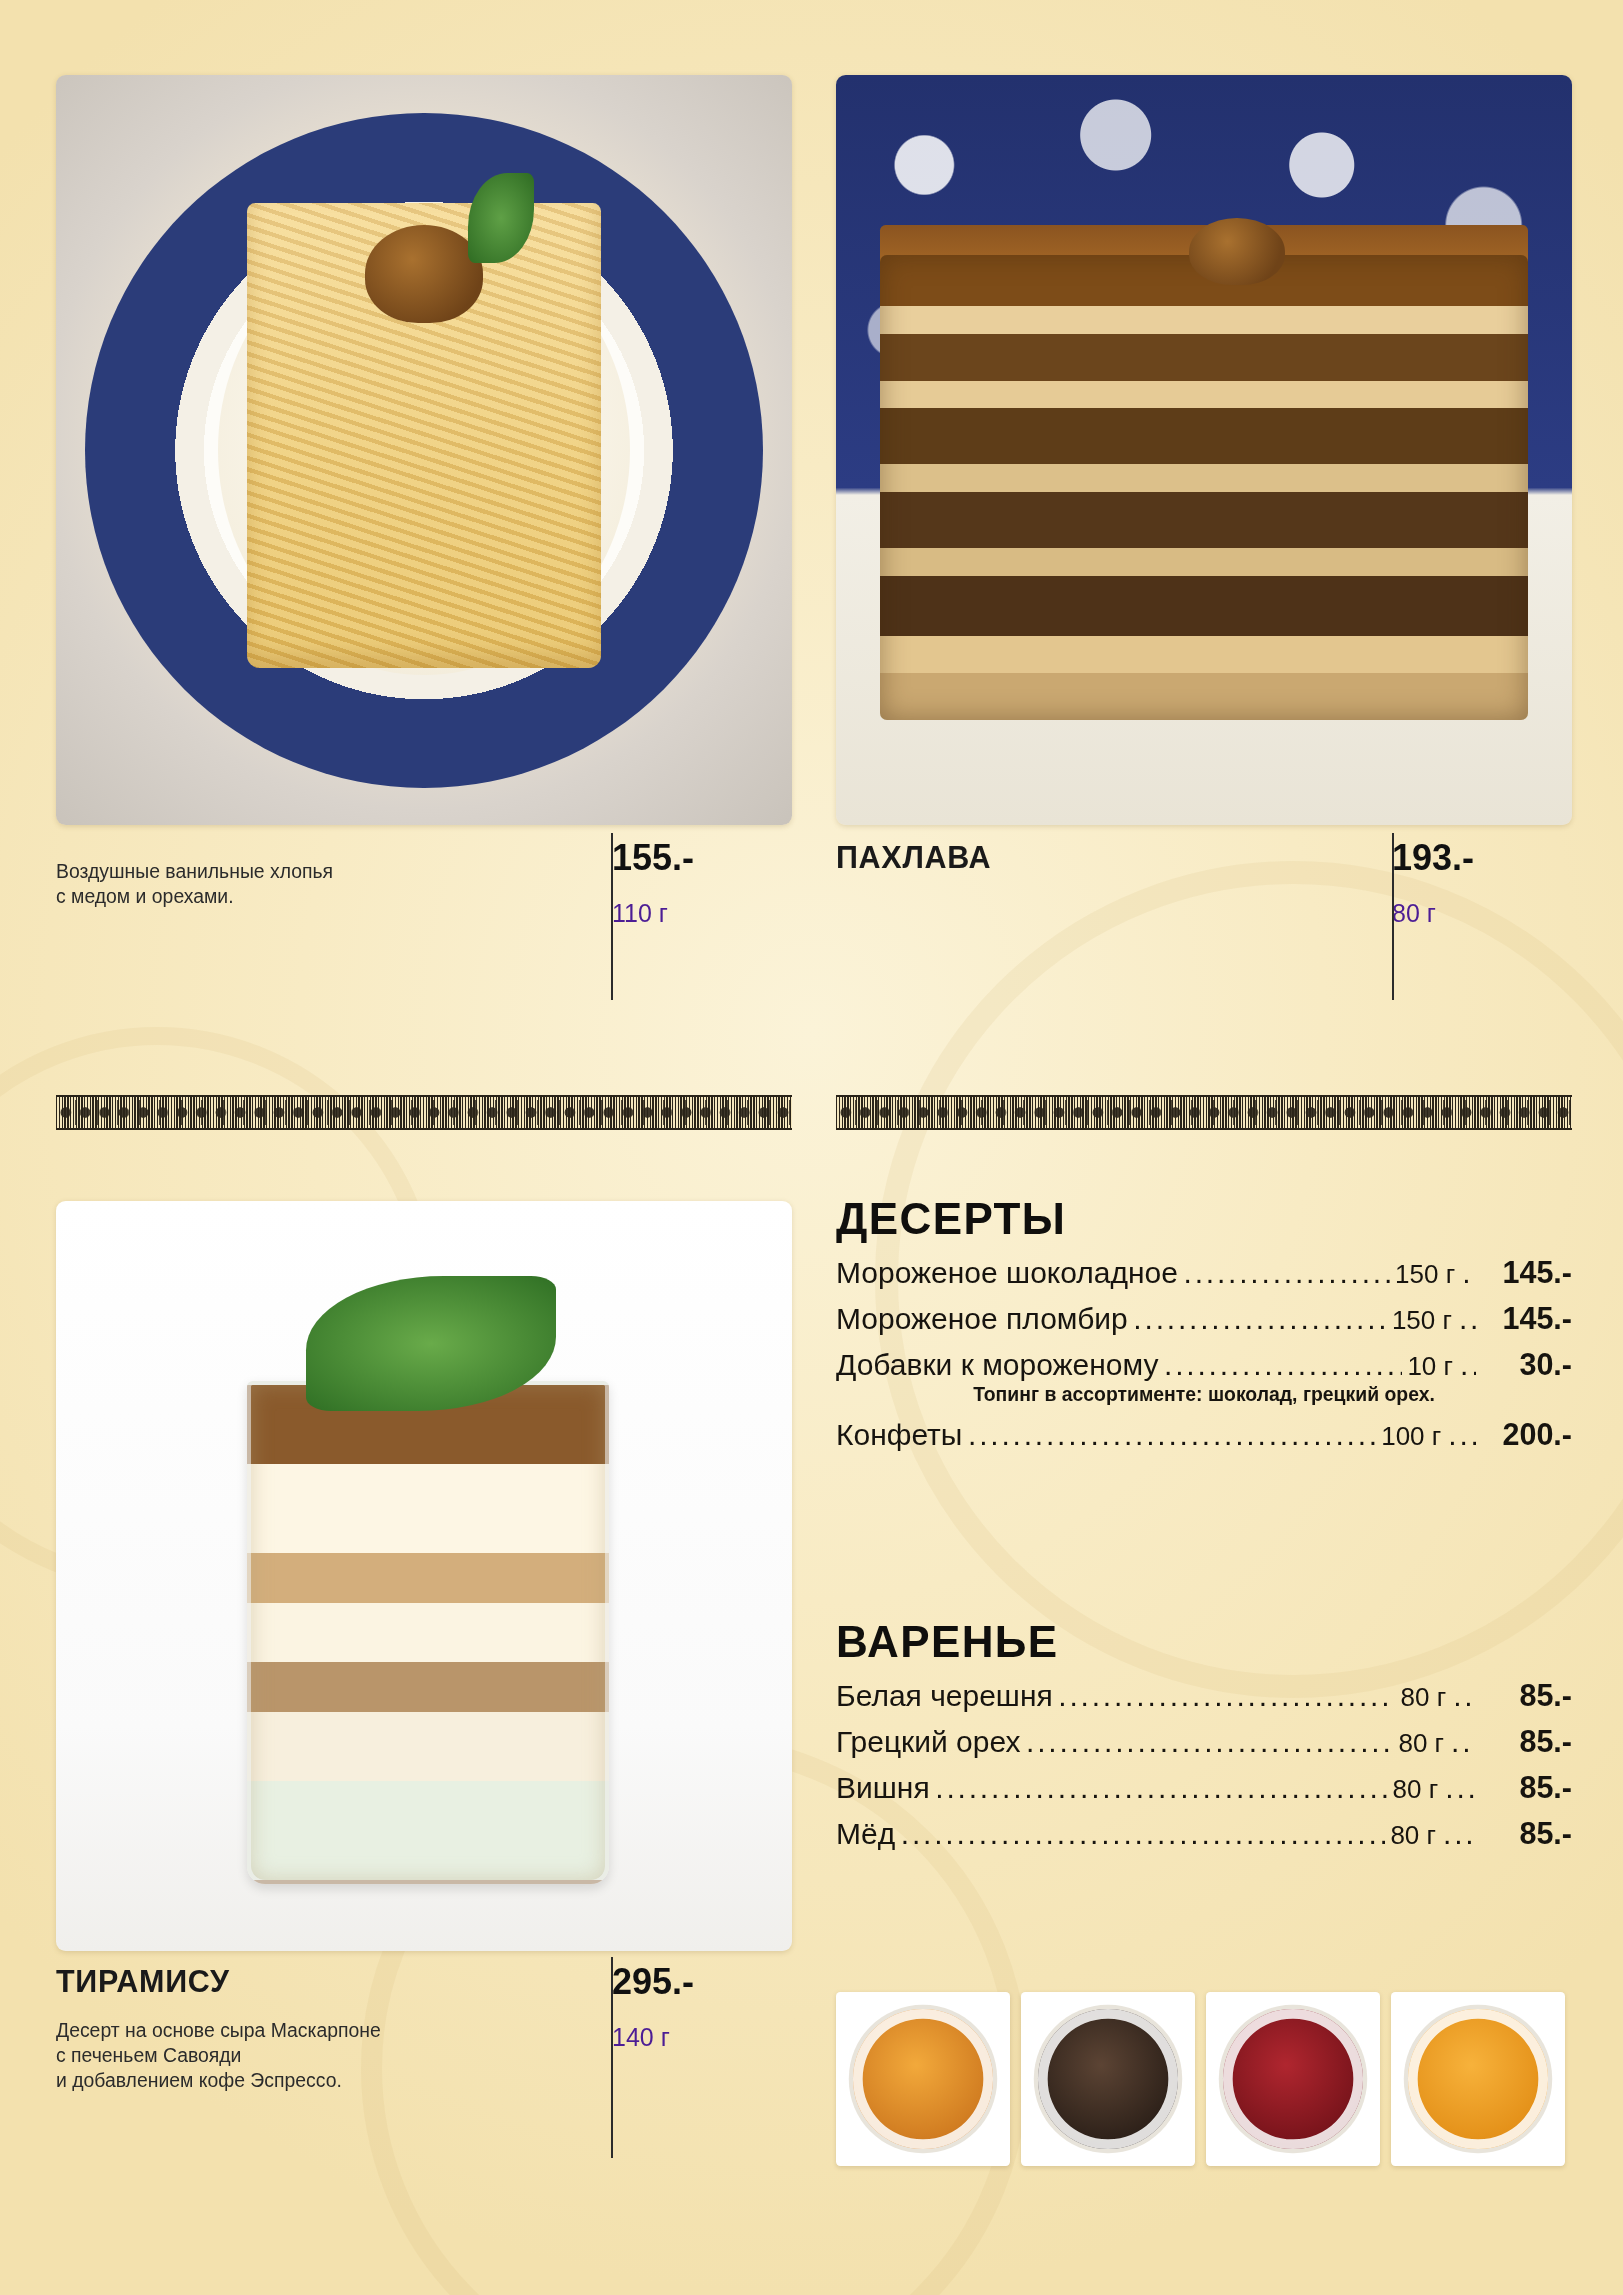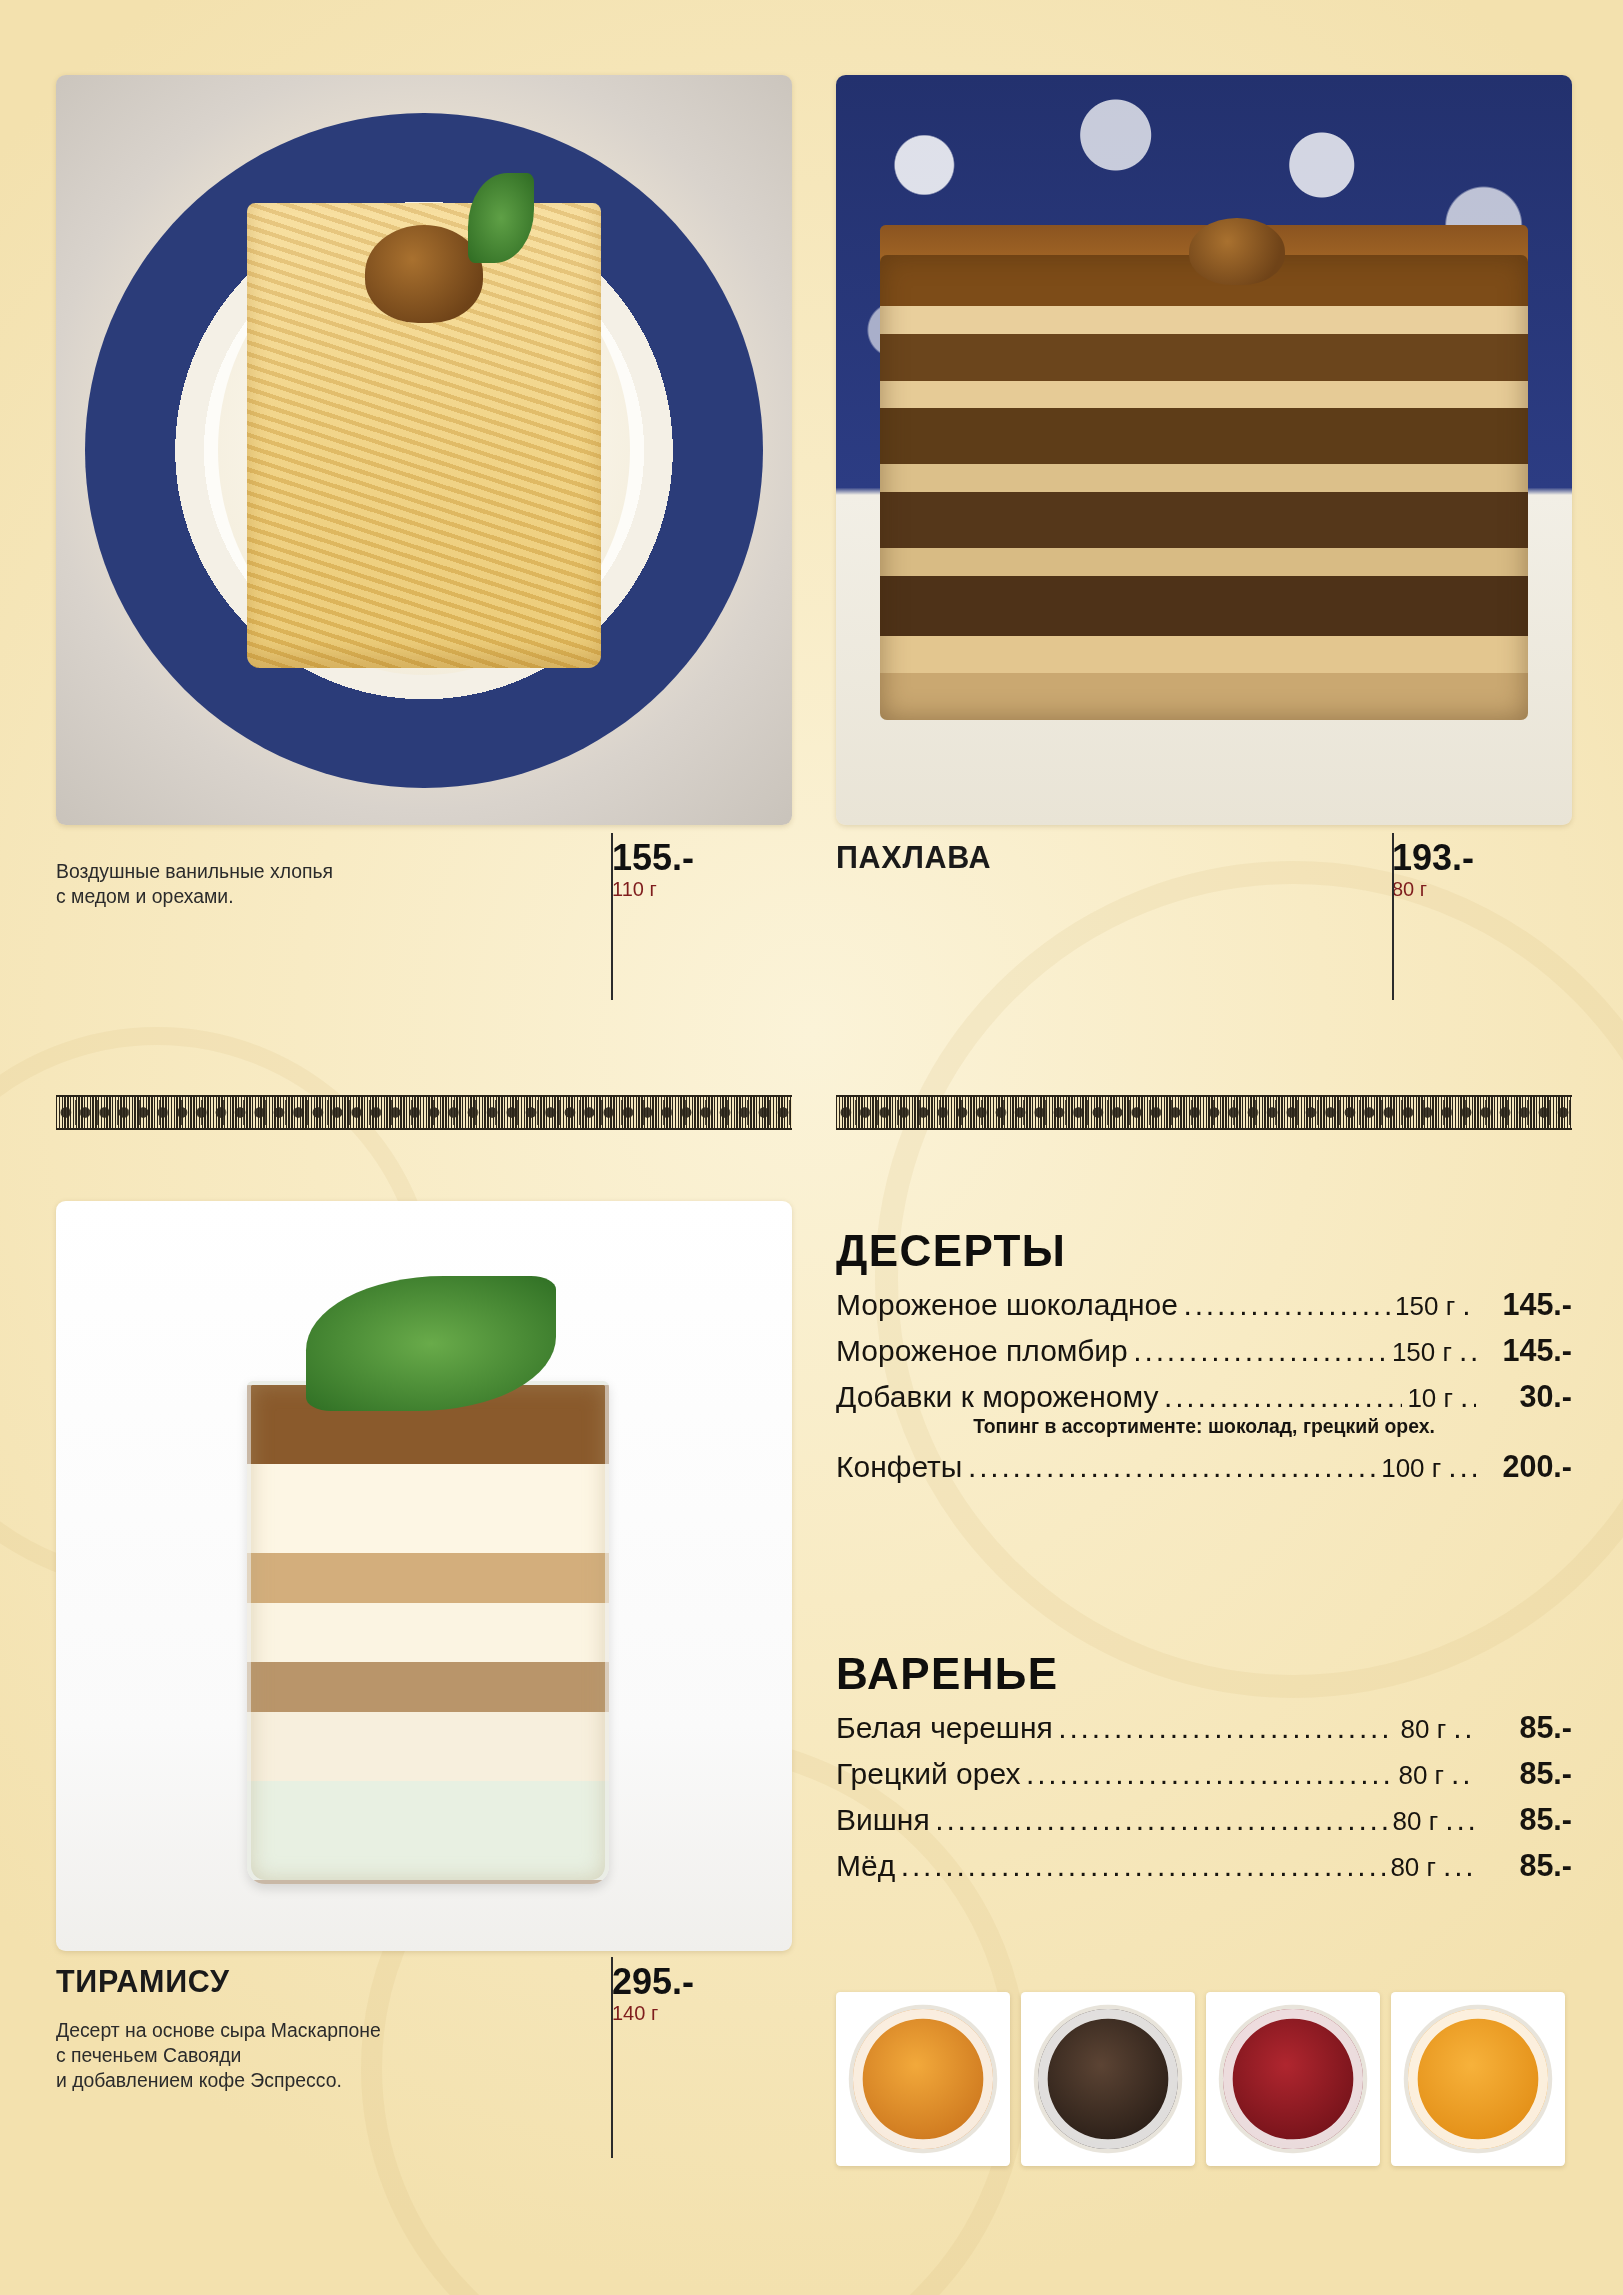--- a/index.html
+++ b/index.html
@@ -157,23 +157,23 @@
     width: 180px;
     text-align: left;
   }
   .price-val {
     font-size: 36px;
     font-weight: bold;
     color: #111;
     line-height: 1;
   }
   .price-weight {
-    margin-top: 2px;
-    font-size: 20px;
-    color: #7f1d1d;
+    margin-top: 23px;
+    font-size: 25px;
+    color: #4c1d95;
   }
   .vline {
     position: absolute;
     width: 2.1px;
     background: #2b2b2b;
   }
 
   
   .sep {
     position: absolute;
@@ -193,21 +193,20 @@
       radial-gradient(circle at 9.7px 12.5px, #2a2419 0 4.9px, transparent 5.6px),
       repeating-linear-gradient(90deg, transparent 0 19.4px, rgba(42,36,25,0.9) 19.4px 21px);
     background-size: 19.4px 100%, auto;
     opacity: .9;
   }
 
   
   .section {
     position: absolute;
     width: 736px;
-    margin-top: 32px;
   }
   .section-title {
     font-size: 44px;
     font-weight: bold;
     letter-spacing: 1.4px;
     color: #100f0d;
     margin: 0 0 7px 0;
   }
   .row {
     display: flex;

